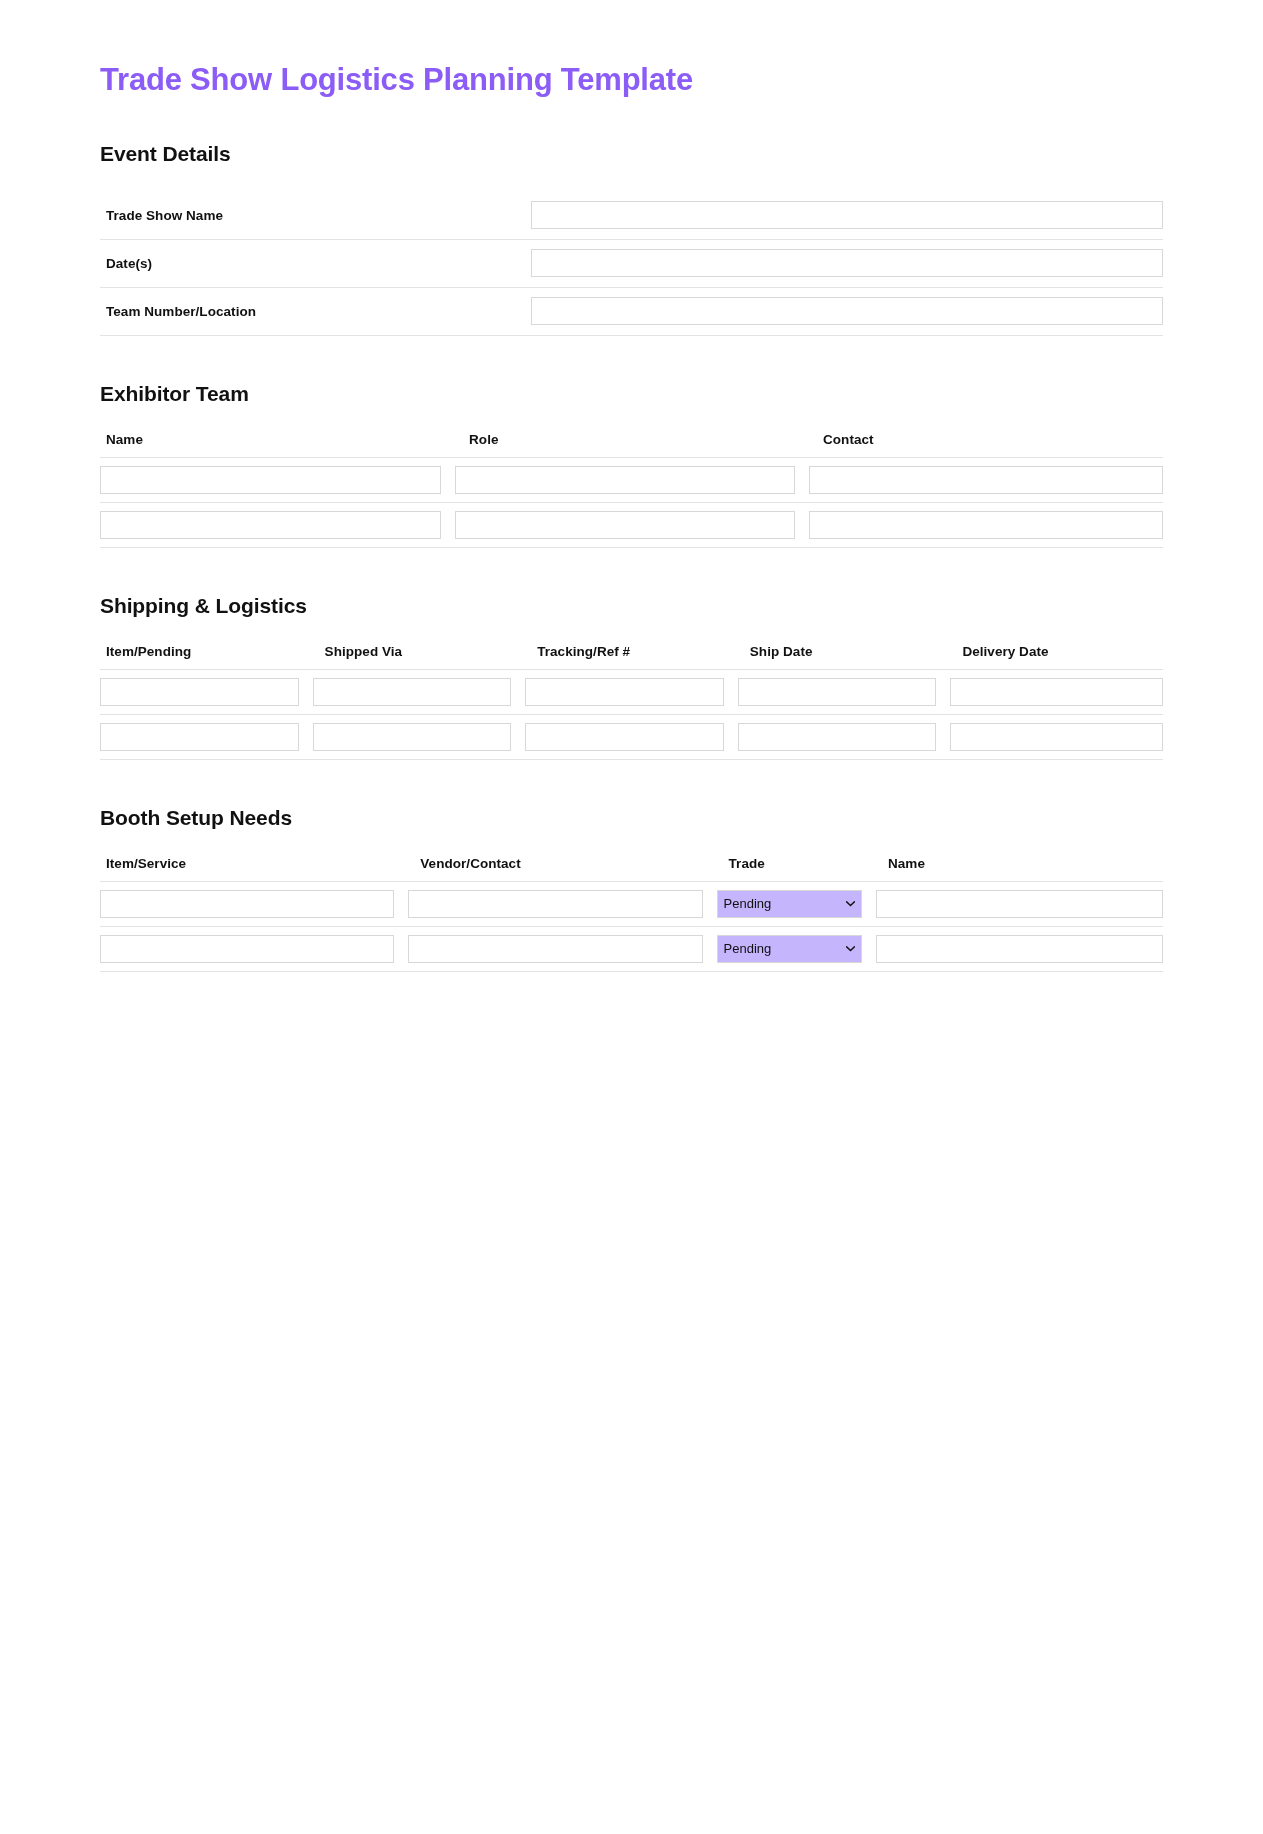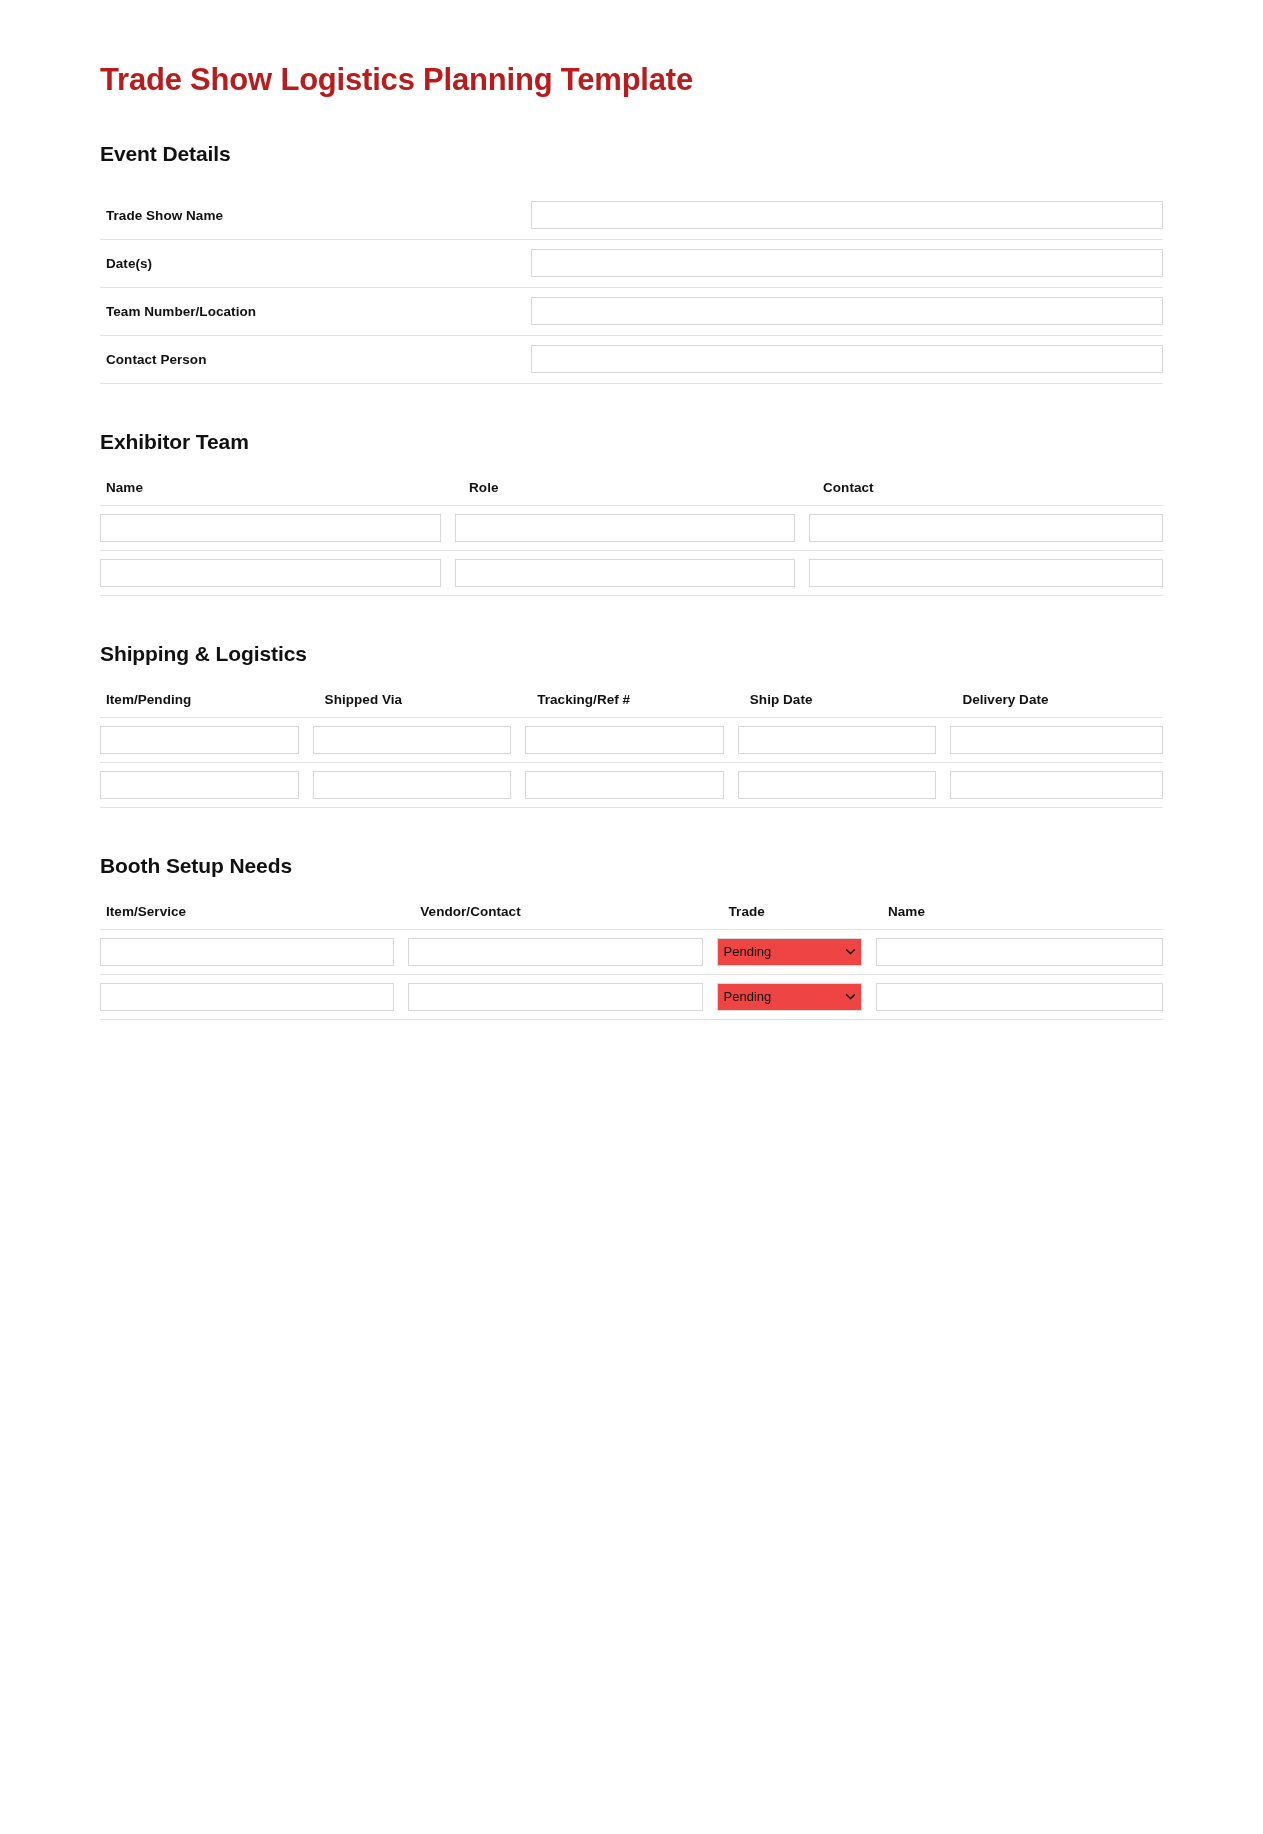--- a/index.html
+++ b/index.html
@@ -21,21 +21,21 @@
     box-sizing: border-box;
     padding: 62px 100px 40px 100px;
     position: relative;
   }
   .doc-title {
     font-size: 31px;
     font-weight: bold;
     letter-spacing: -0.2px;
     margin: 0 0 44px 0;
     line-height: 1.15;
-    color: #b91c1c;
+    color: #8b5cf6;
   }
   .section {
     margin: 0 0 20px 0;
   }
   .section-title {
     font-size: 21px;
     font-weight: bold;
     margin: 0 0 26px 0;
     letter-spacing: -0.1px;
     color: #111111;
@@ -124,21 +124,21 @@
   .booth-table col.b3 { width: 15%; }
   .booth-table col.b4 { width: 27%; }
   .booth-table th:nth-child(n+2) { padding-left: 12px; }
 
   .select-input {
     display: block;
     width: 100%;
     height: 28px;
     box-sizing: border-box;
     border: 1px solid #d8d8d8;
-    background: #ef4444;
+    background: #c4b5fd;
     font-family: "Liberation Sans", sans-serif;
     font-size: 13px;
     color: #111111;
     padding: 2px 28px 2px 6px;
     outline: none;
     border-radius: 0;
     -webkit-appearance: none;
     -moz-appearance: none;
     appearance: none;
   }
@@ -176,26 +176,20 @@
           </td>
         </tr>
         <tr class="detail-row">
           <td class="detail-label">Date(s)</td>
           <td class="detail-value">
             <input class="text-input" type="text" value="" style="">
           </td>
         </tr>
         <tr class="detail-row">
           <td class="detail-label">Team Number/Location</td>
-          <td class="detail-value">
-            <input class="text-input" type="text" value="" style="">
-          </td>
-        </tr>
-        <tr class="detail-row">
-          <td class="detail-label">Contact Person</td>
           <td class="detail-value">
             <input class="text-input" type="text" value="" style="">
           </td>
         </tr>
       </tbody>
     </table>
   </div>
 
   <div class="section">
     <h2 class="section-title">Exhibitor Team</h2>

